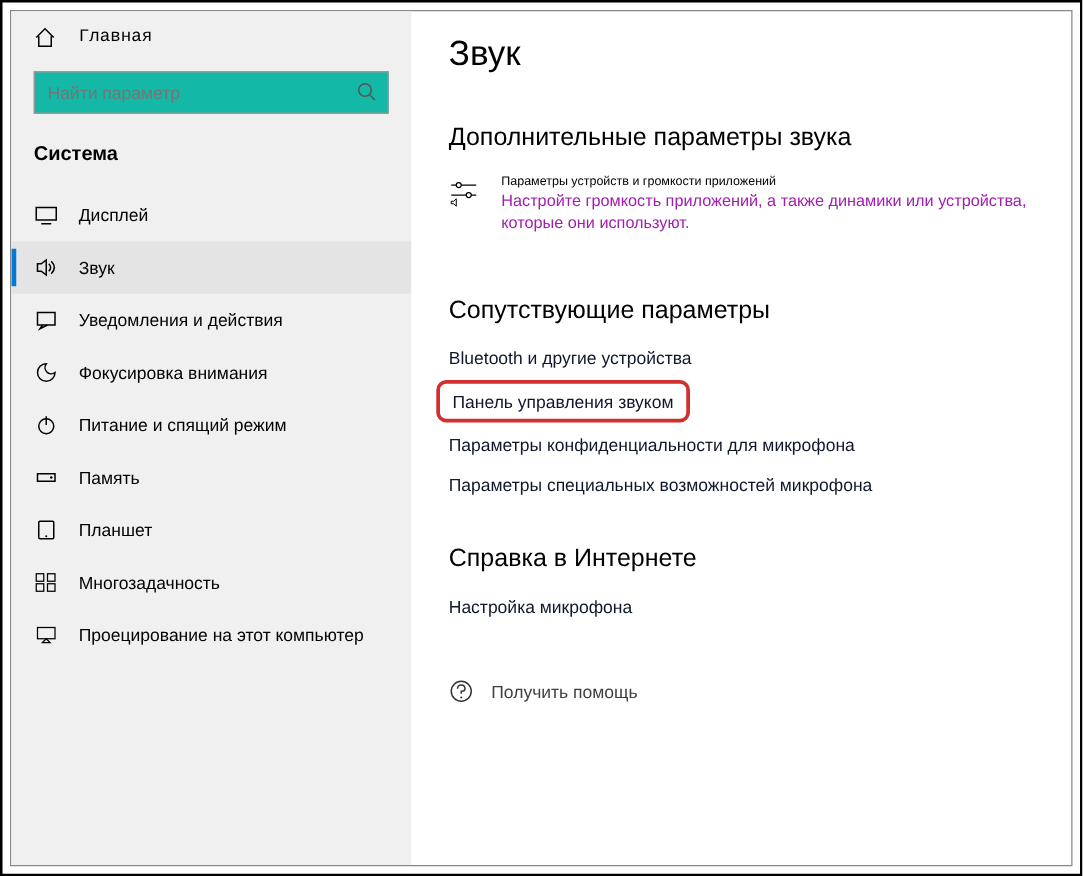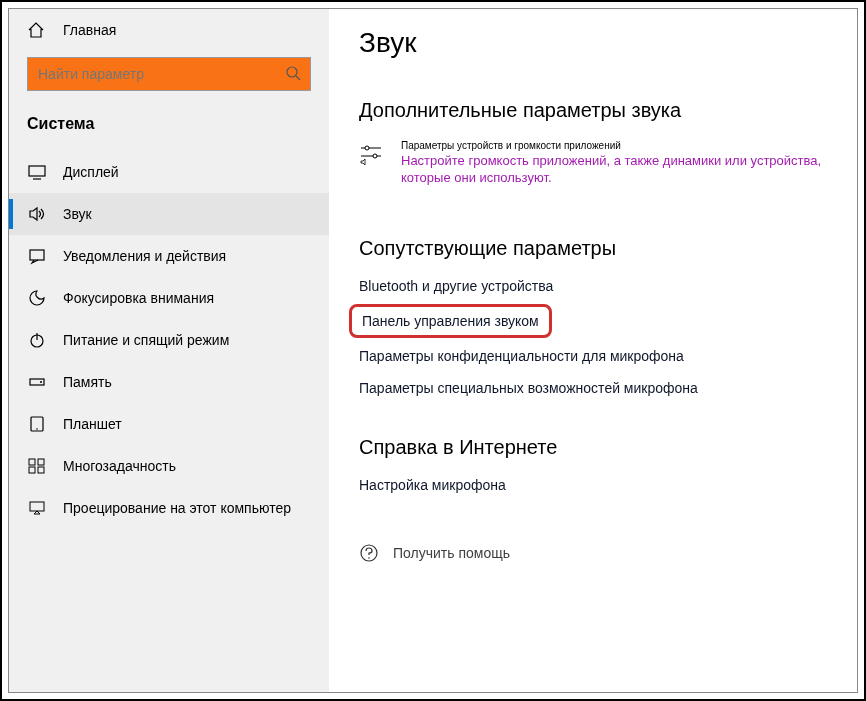--- a/index.html
+++ b/index.html
@@ -8,23 +8,23 @@
 .inner { flex: 1; display: flex; flex-direction: column; border: 1px solid #888; margin: 6px; background: #fff; }
 .titlebar { height: 40px; display: flex; align-items: center; padding-left: 14px; }
 .back-btn { width: 32px; height: 32px; display: flex; align-items: center; justify-content: center; cursor: pointer; }
 .app-title { font-size: 12px; margin-left: 14px; }
 .win-controls { margin-left: auto; display: flex; }
 .win-btn { width: 46px; height: 40px; display: flex; align-items: center; justify-content: center; cursor: pointer; }
 .content { flex: 1; display: flex; overflow: hidden; }
 .sidebar { width: 320px; background: #f0f0f0; padding-top: 4px; overflow: hidden; }
 .home-row { display: flex; align-items: center; padding: 8px 18px; cursor: pointer; }
 .home-row .icon { width: 20px; display: flex; }
-.home-row .label { margin-left: 16px; font-size: 14px; }
+.home-row .label { margin-left: 16px; font-size: 14px; font-family: Liberation Mono, monospace; }
 .search-wrap { margin: 10px 18px 18px 18px; }
-.search { width: 100%; height: 34px; border: 1px solid #999; background: #f97316; padding: 0 34px 0 10px; font-size: 14px; outline: none; }
+.search { width: 100%; height: 34px; border: 1px solid #999; background: #14b8a6; padding: 0 34px 0 10px; font-size: 14px; outline: none; }
 .search-box { position: relative; }
 .search-icon { position: absolute; right: 10px; top: 8px; }
 .section-title { font-size: 16px; font-weight: 700; padding: 6px 24px 18px 18px; }
 .nav-item { display: flex; align-items: center; padding: 11px 18px; cursor: pointer; position: relative; }
 .nav-item .icon { width: 20px; height: 20px; display: flex; align-items: center; justify-content: center; }
 .nav-item .label { margin-left: 16px; font-size: 14px; }
 .nav-item.active::before { content: ""; position: absolute; left: 0; top: 6px; bottom: 6px; width: 4px; background: #0078d4; }
 .nav-item.active { background: #e4e4e4; }
 .main { flex: 1; padding: 18px 30px 0 30px; overflow: hidden; position: relative; }
 .page-title { font-size: 28px; font-weight: 400; margin-bottom: 40px; }

